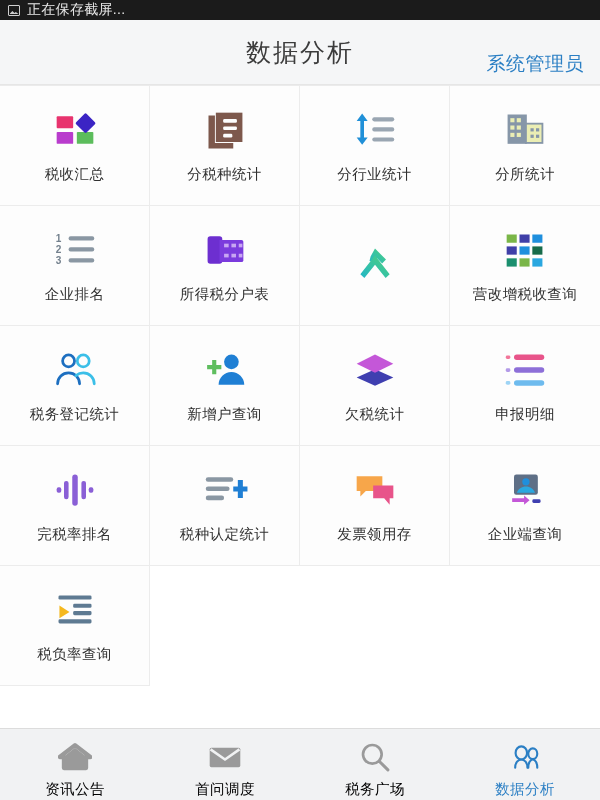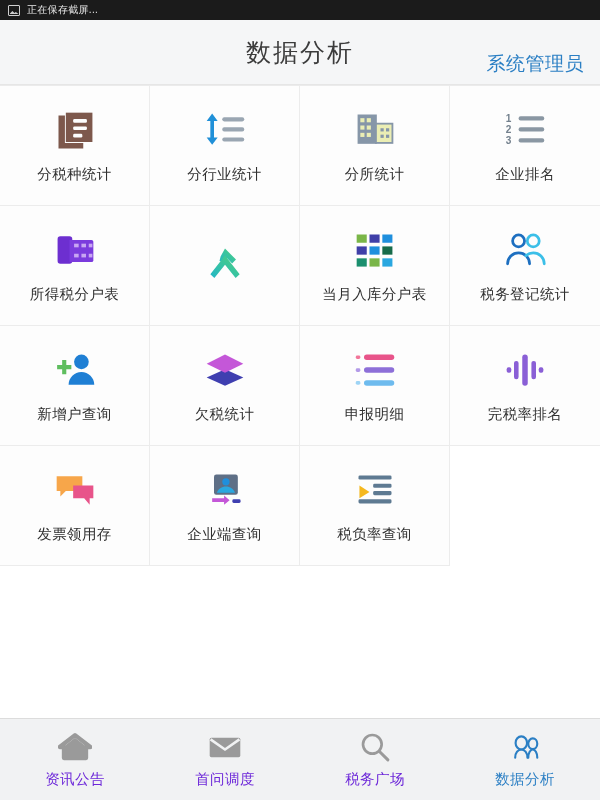--- a/index.html
+++ b/index.html
@@ -8,21 +8,21 @@
     font-family: "Liberation Sans", "DejaVu Sans", sans-serif;
     background: #ffffff;
     overflow: hidden;
   }
   #app { width: 600px; height: 800px; display: flex; flex-direction: column; background:#fff; }
 
   
   .statusbar {
     height: 20px; background: #1b1b1b; color: #e8e8e8;
     display: flex; align-items: center; gap: 7px; padding: 0 8px;
-    font-size: 10px; flex: 0 0 20px;
+    font-size: 14px; flex: 0 0 20px;
   }
   .status-ico { width: 12px; height: 11px; position: relative; }
   .status-ico .frame {
     position:absolute; inset:0; border:1.3px solid #cfcfcf; border-radius:1px;
   }
   .status-ico .mtn {
     position:absolute; left:1.5px; right:1.5px; bottom:1.5px; height:4px;
     background:#cfcfcf;
     clip-path: polygon(0% 100%, 32% 28%, 56% 72%, 70% 50%, 100% 100%);
   }
@@ -69,21 +69,21 @@
   
   .navbar {
     flex: 0 0 82px; height: 82px; background: #f1f2f3;
     border-top: 1px solid #dcdcdc;
     display: grid; grid-template-columns: repeat(4, 1fr);
   }
   .nav-item {
     display:flex; flex-direction:column; align-items:center; justify-content:center; gap:7px;
   }
   .nav-ico { width: 36px; height: 32px; display:flex; align-items:center; justify-content:center; }
-  .nav-label { font-size: 14.5px; color: #6d28d9; letter-spacing: .4px; }
+  .nav-label { font-size: 14.5px; color: #000000; letter-spacing: .4px; }
   .nav-item.active .nav-label { color: #2b7fc4; }
 </style>
 </head>
 <body>
 
 <div id="app">
 
   <div class="statusbar">
     <span class="status-ico">
       <span class="frame"></span>
@@ -91,20 +91,31 @@
     </span>
     <span class="status-text">正在保存截屏...</span>
   </div>
 
   <div class="header">
     <div class="header-title">数据分析</div>
     <div class="header-user">系统管理员</div>
   </div>
 
   <div class="grid" id="grid">
+      <div class="cell">
+        <span class="cell-icon">
+          <svg viewBox="0 0 48 48" width="48" height="44" xmlns="http://www.w3.org/2000/svg">
+    <rect x="4" y="8" width="18" height="13" rx="1" fill="#e8336e"></rect>
+    <rect x="4" y="25" width="18" height="13" rx="1" fill="#b93ccd"></rect>
+    <rect x="26" y="25" width="18" height="13" rx="1" fill="#5cbd5c"></rect>
+    <rect x="27.5" y="7.5" width="16" height="16" rx="1.5" fill="#3b24c4" transform="rotate(45 35.5 15.5)"></rect>
+          </svg>
+        </span>
+        <span class="cell-label">税收汇总</span>
+      </div>
       <div class="cell">
         <span class="cell-icon">
           <svg viewBox="0 0 48 48" width="48" height="44" xmlns="http://www.w3.org/2000/svg">
     <path d="M6 7h7v30H33v6H6z" fill="#7d584c"></path>
     <path d="M14 4h29v32H14z" fill="#7d584c"></path>
     <rect x="22" y="11" width="15" height="4" rx="1.4" fill="#fdfdfd"></rect>
     <rect x="22" y="19" width="15" height="4" rx="1.4" fill="#fdfdfd"></rect>
     <rect x="22" y="27" width="10" height="4" rx="1.4" fill="#fdfdfd"></rect>
           </svg>
         </span>
@@ -200,21 +211,21 @@
       <rect x="32" y="6" width="11" height="9" fill="#1f8fdd"></rect>
       <rect x="4" y="19" width="11" height="9" fill="#3f3fa8"></rect>
       <rect x="18" y="19" width="11" height="9" fill="#1f8fdd"></rect>
       <rect x="32" y="19" width="11" height="9" fill="#176b4a"></rect>
       <rect x="4" y="32" width="11" height="9" fill="#1b8f6e"></rect>
       <rect x="18" y="32" width="11" height="9" fill="#7ab648"></rect>
       <rect x="32" y="32" width="11" height="9" fill="#2aa7e0"></rect>
     </g>
           </svg>
         </span>
-        <span class="cell-label">当月入库分户表</span>
+        <span class="cell-label">营改增税收查询</span>
       </div>
       <div class="cell">
         <span class="cell-icon">
           <svg viewBox="0 0 48 48" width="48" height="44" xmlns="http://www.w3.org/2000/svg">
     <circle cx="17" cy="13" r="6.5" fill="none" stroke="#1d6fc0" stroke-width="3"></circle>
     <path d="M5 38c0-7 5.4-12 12-12s12 5 12 12" fill="none" stroke="#1d6fc0" stroke-width="3" stroke-linecap="round"></path>
     <circle cx="33" cy="13" r="6.5" fill="none" stroke="#3bbfe8" stroke-width="3"></circle>
     <path d="M25 29c2.3-1.9 5.1-3 8-3 6.6 0 12 5 12 12" fill="none" stroke="#3bbfe8" stroke-width="3" stroke-linecap="round"></path>
           </svg>
         </span>
@@ -258,20 +269,31 @@
     <g fill="#8a5fd6">
       <rect x="4" y="20" width="5" height="6" rx="2"></rect>
       <rect x="12" y="13" width="5" height="20" rx="2.4"></rect>
       <rect x="21" y="6" width="6" height="34" rx="3"></rect>
       <rect x="31" y="13" width="5" height="20" rx="2.4"></rect>
       <rect x="39" y="20" width="5" height="6" rx="2"></rect>
     </g>
           </svg>
         </span>
         <span class="cell-label">完税率排名</span>
+      </div>
+      <div class="cell">
+        <span class="cell-icon">
+          <svg viewBox="0 0 48 48" width="48" height="44" xmlns="http://www.w3.org/2000/svg">
+    <rect x="3" y="9" width="30" height="5" rx="2.5" fill="#8a97a3"></rect>
+    <rect x="3" y="19" width="26" height="5" rx="2.5" fill="#8a97a3"></rect>
+    <rect x="3" y="29" width="20" height="5" rx="2.5" fill="#8a97a3"></rect>
+    <path d="M33 19h5v-7h5.5v7h5v5.5h-5v7H38v-7h-5z" fill="#1f7fd4"></path>
+          </svg>
+        </span>
+        <span class="cell-label">税种认定统计</span>
       </div>
       <div class="cell">
         <span class="cell-icon">
           <svg viewBox="0 0 48 48" width="48" height="44" xmlns="http://www.w3.org/2000/svg">
     <path d="M4 8h28v16H14l-6 6v-6H4z" fill="#f7a64a"></path>
     <path d="M22 18h22v14h-4v7l-6-7H22z" fill="#e8548a"></path>
           </svg>
         </span>
         <span class="cell-label">发票领用存</span>
       </div>

